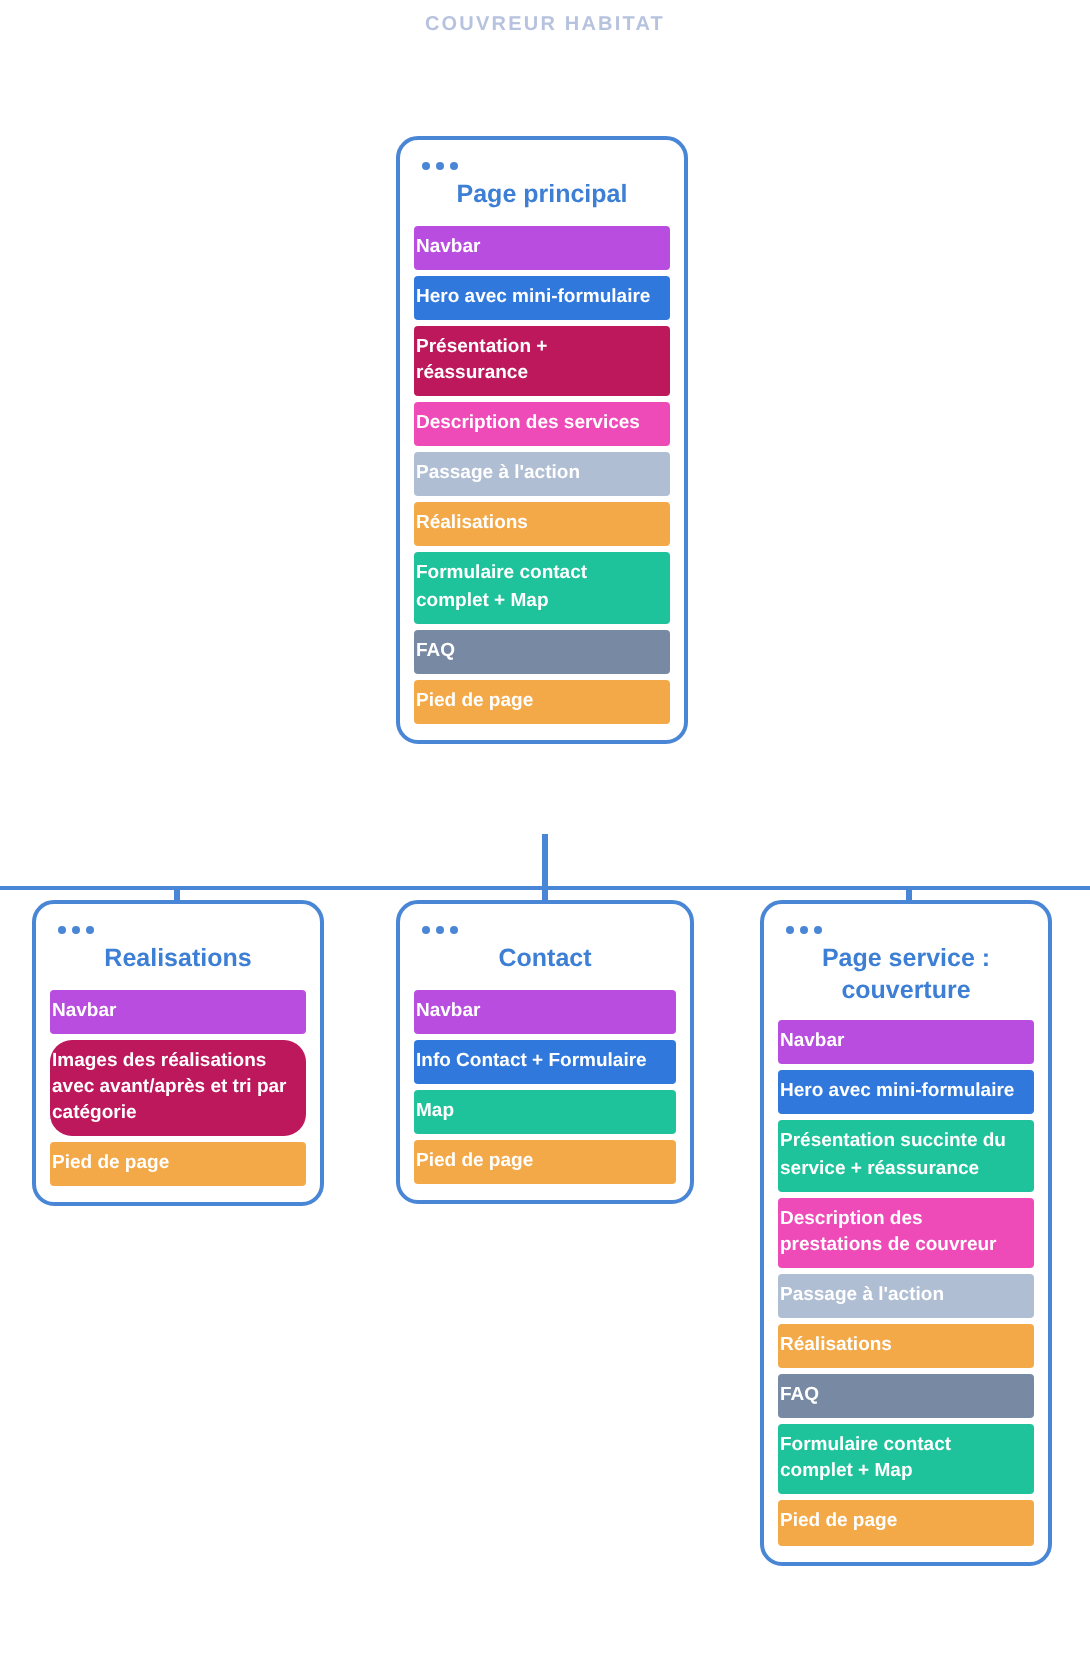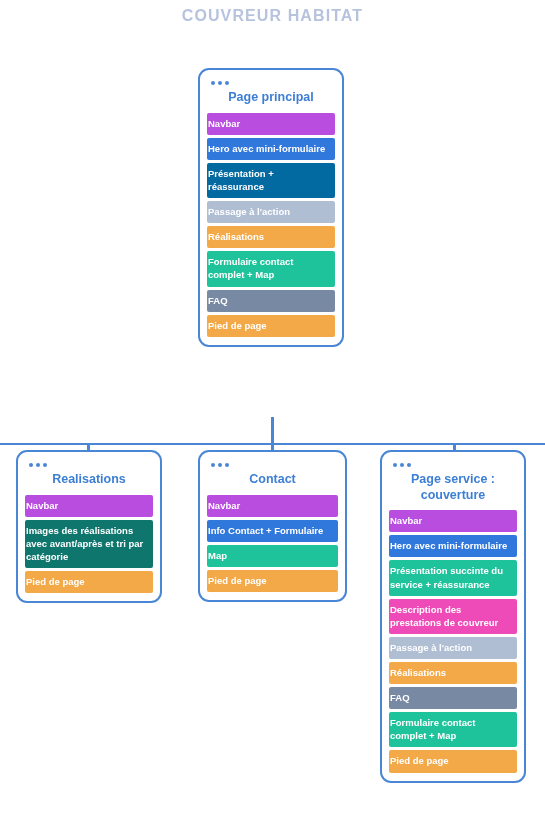--- a/index.html
+++ b/index.html
@@ -15,21 +15,21 @@
     overflow: hidden;
   }
 
   
   .page-heading {
     position: absolute;
     top: 7px;
     left: 0;
     width: 545px;
     text-align: center;
-    font-size: 16px;
+    font-size: 10px;
     font-weight: bold;
     letter-spacing: 1.1px;
     color: #b7c3de;
   }
 
   
   .conn {
     position: absolute;
     background: #4a86d6;
   }
@@ -105,39 +105,40 @@
 <div class="card" id="card-main" style="border-color: rgb(74, 134, 214);">
   <div class="card-dots">
       <i style="background: rgb(74, 134, 214);"></i>
       <i style="background: rgb(74, 134, 214);"></i>
       <i style="background: rgb(74, 134, 214);"></i>
     </div>
   <div class="card-title" style="color: rgb(61, 127, 212);">Page principal</div>
   <div class="card-sections">
       <div class="section" style="background: rgb(184, 77, 224);">Navbar</div>
       <div class="section" style="background: rgb(49, 120, 221);">Hero avec mini-formulaire</div>
-      <div class="section" style="background: #0369a1;">Présentation + réassurance</div>
+      <div class="section" style="background: #be185d;">Présentation + réassurance</div>
+      <div class="section" style="background: rgb(239, 75, 184);">Description des services</div>
       <div class="section" style="background: rgb(176, 190, 212);">Passage à l'action</div>
       <div class="section" style="background: rgb(244, 169, 73);">Réalisations</div>
       <div class="section" style="background: rgb(31, 195, 155);">Formulaire contact complet + Map</div>
       <div class="section" style="background: rgb(120, 137, 164);">FAQ</div>
       <div class="section" style="background: rgb(244, 169, 73);">Pied de page</div>
     </div>
 </div>
 
 <div class="card" id="card-realisations" style="border-color: rgb(74, 134, 214);">
   <div class="card-dots">
       <i style="background: rgb(74, 134, 214);"></i>
       <i style="background: rgb(74, 134, 214);"></i>
       <i style="background: rgb(74, 134, 214);"></i>
     </div>
   <div class="card-title" style="color: rgb(61, 127, 212);">Realisations</div>
   <div class="card-sections">
       <div class="section" style="background: rgb(184, 77, 224);">Navbar</div>
-      <div class="section" style="background: #0f766e;">Images des réalisations avec avant/après et tri par catégorie</div>
+      <div class="section" style="background: #be185d; border-radius: 11px;">Images des réalisations avec avant/après et tri par catégorie</div>
       <div class="section" style="background: rgb(244, 169, 73);">Pied de page</div>
     </div>
 </div>
 
 <div class="card" id="card-contact" style="border-color: rgb(74, 134, 214);">
   <div class="card-dots">
       <i style="background: rgb(74, 134, 214);"></i>
       <i style="background: rgb(74, 134, 214);"></i>
       <i style="background: rgb(74, 134, 214);"></i>
     </div>

